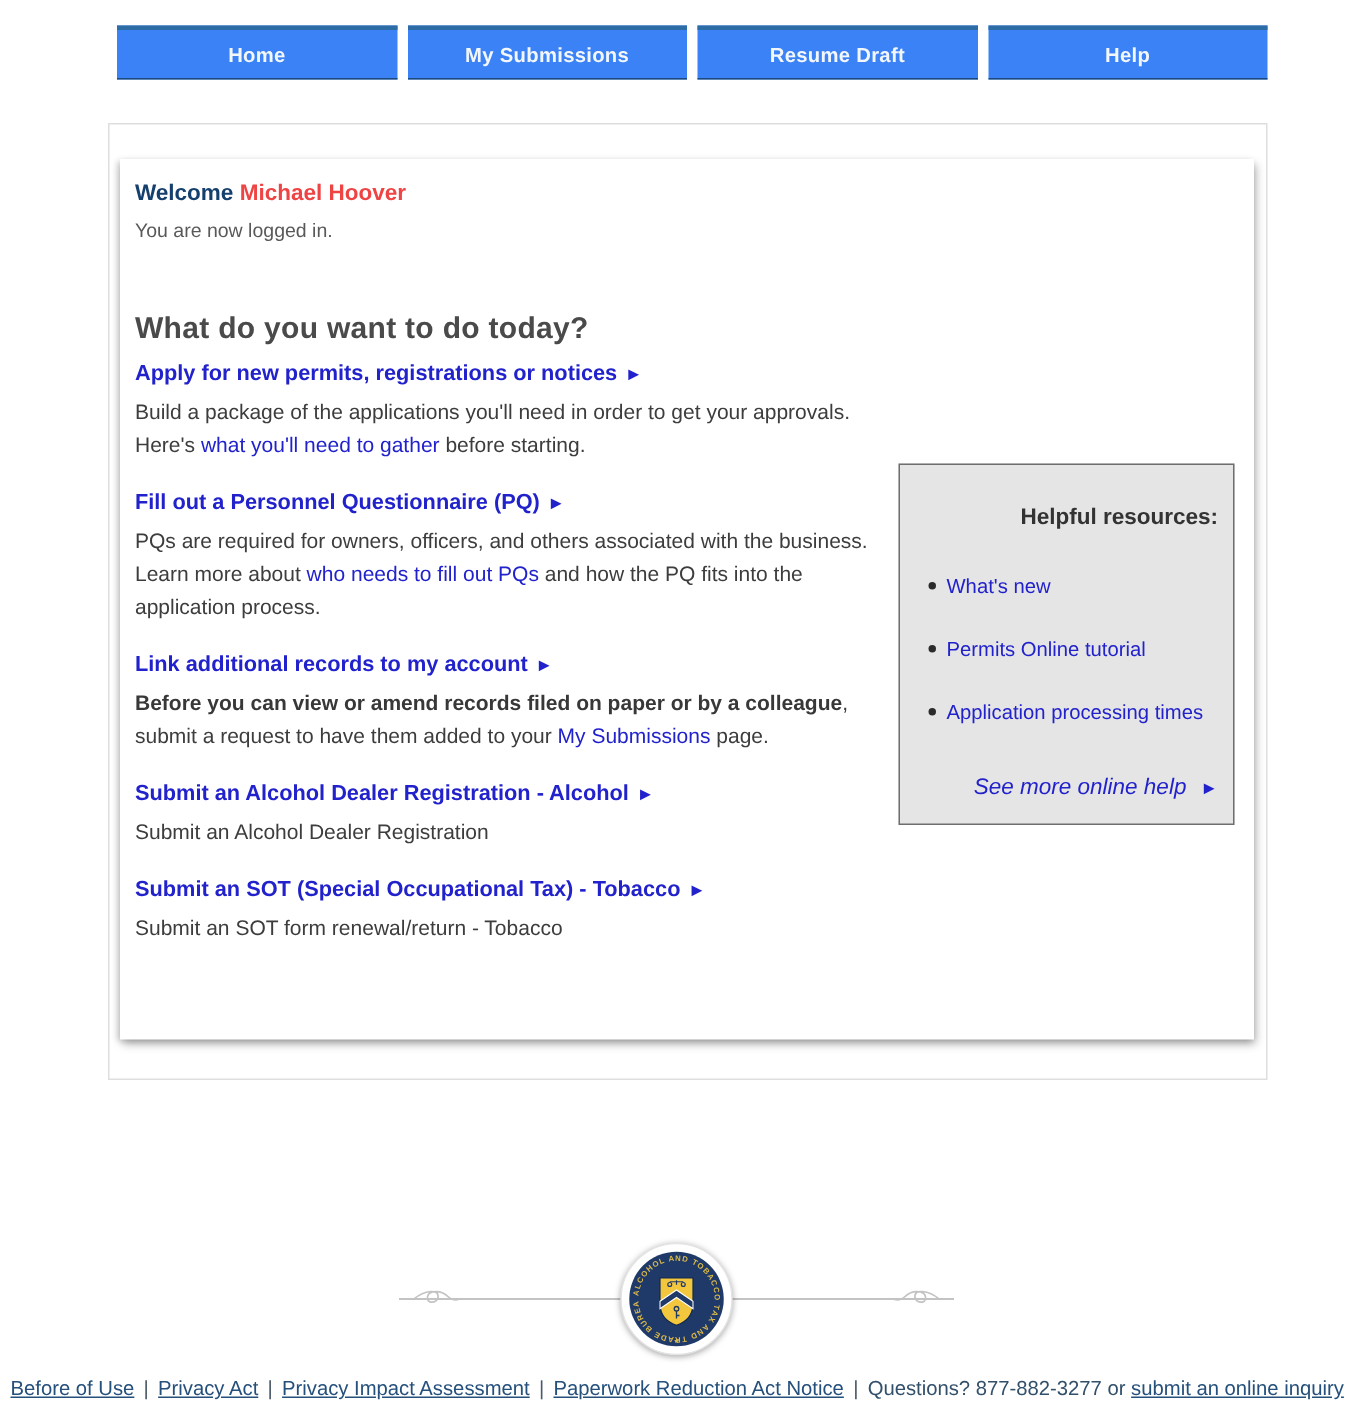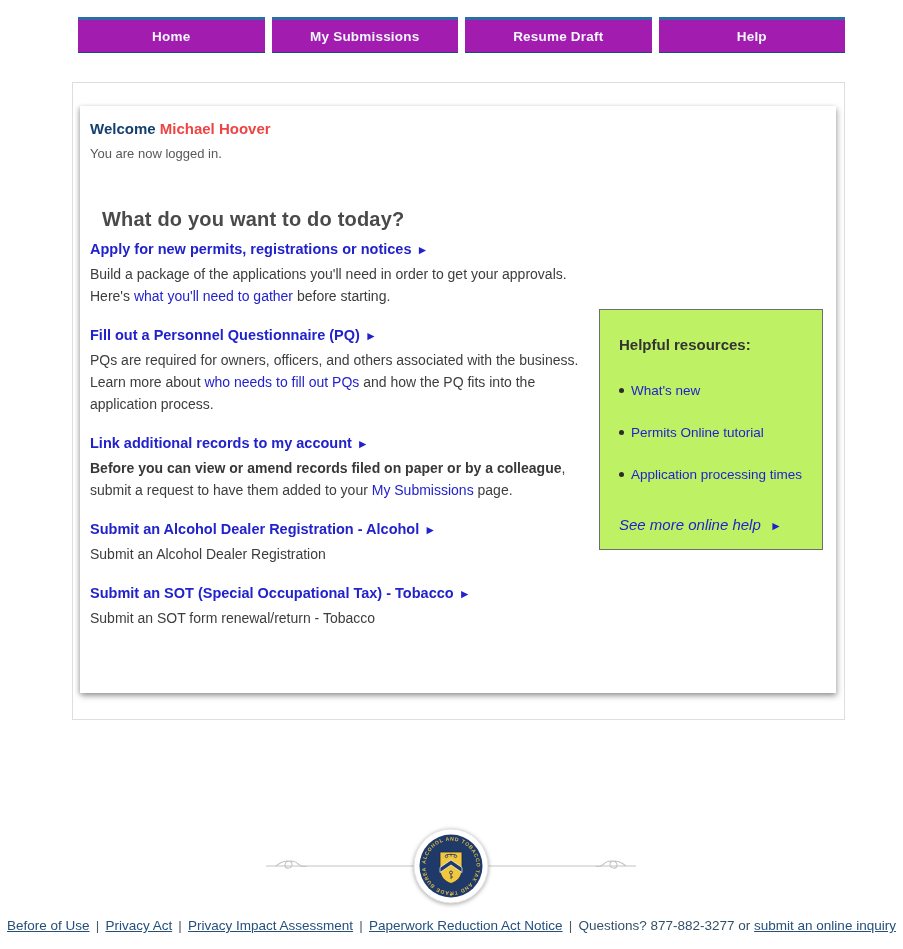--- a/index.html
+++ b/index.html
@@ -1,53 +1,53 @@
 <!DOCTYPE html>
 <html><head>
 <meta charset="utf-8">
 <style>
   html,body{margin:0;padding:0;background:#ffffff;}
   body{width:903px;height:949px;position:relative;overflow:hidden;
        font-family:"Liberation Sans", sans-serif;color:#3d3d3d;}
 
   
   .nav{position:absolute;top:17px;left:78px;width:767px;display:flex;gap:7px;}
-  .tab{flex:1;height:36px;box-sizing:border-box;background:#a21caf;
+  .tab{flex:1;height:36px;box-sizing:border-box;background:#3b82f6;
        border-top:3px solid #2e6ca6;border-bottom:1px solid #1d4a7a;
        color:#f2f7fc;font-size:13.5px;font-weight:bold;letter-spacing:.2px;
        display:flex;align-items:center;justify-content:center;
        text-decoration:none;cursor:pointer;}
 
   
   .outer{position:absolute;top:82px;left:72px;width:773px;height:638px;
          box-sizing:border-box;border:1px solid #dedede;background:#fff;}
   .card{position:absolute;top:23px;left:7px;width:756px;height:587px;
         box-sizing:border-box;background:#fff;padding:14px 10px;
         box-shadow:1px 3px 6px rgba(0,0,0,.35), -2px 1px 4px rgba(0,0,0,.15);}
 
   .welcome{font-size:15px;font-weight:bold;margin:0;}
   .welcome .greet{color:#15406e;}
   .welcome .uname{color:#ef4444;}
   .status{margin:9px 0 0;font-size:13px;color:#595959;}
 
-  h1.big{margin:47px 12px 9px;font-size:20px;font-weight:bold;color:#4a4a4a;letter-spacing:.2px;}
+  h1.big{margin:47px 0 9px;font-size:20px;font-weight:bold;color:#4a4a4a;letter-spacing:.2px;}
 
   .main-col{width:505px;}
   .sec{margin:0 0 19px;}
   .sec-title{display:inline-block;font-size:14.5px;font-weight:bold;color:#2222cc;
              text-decoration:none;margin:0 0 6px;cursor:pointer;}
   .arrow{font-size:12px;margin-left:5px;}
   .desc{margin:0;font-size:14px;line-height:22px;color:#3d3d3d;}
   .ilink{color:#2222cc;text-decoration:none;cursor:pointer;}
   .dbold{font-weight:bold;color:#383838;}
 
   
   .resources{position:absolute;left:519px;top:203px;width:224px;height:241px;
-             box-sizing:border-box;background:#bef264;border:1px solid #6e6e6e;
-             padding:26px 10px 0 19px;}
+             box-sizing:border-box;background:#e5e5e5;border:1px solid #6e6e6e;
+             padding:26px 10px 0 19px;text-align:right;}
   .res-title{margin:0;font-size:15px;font-weight:bold;color:#333333;}
   .res-list{list-style:none;margin:30px 0 0;padding:0;}
   .res-list li{display:flex;align-items:center;margin:0 0 27px;}
   .bullet{width:5px;height:5px;border-radius:50%;background:#2b2b2b;
           margin-right:7px;flex:0 0 auto;}
   .rlink{font-size:13.5px;font-weight:normal;color:#2222cc;text-decoration:none;cursor:pointer;}
   .more-link{display:inline-block;margin-top:7px;font-size:15px;font-style:italic;
              color:#2222cc;text-decoration:none;cursor:pointer;}
   .more-link .arrow{font-style:normal;}
 

